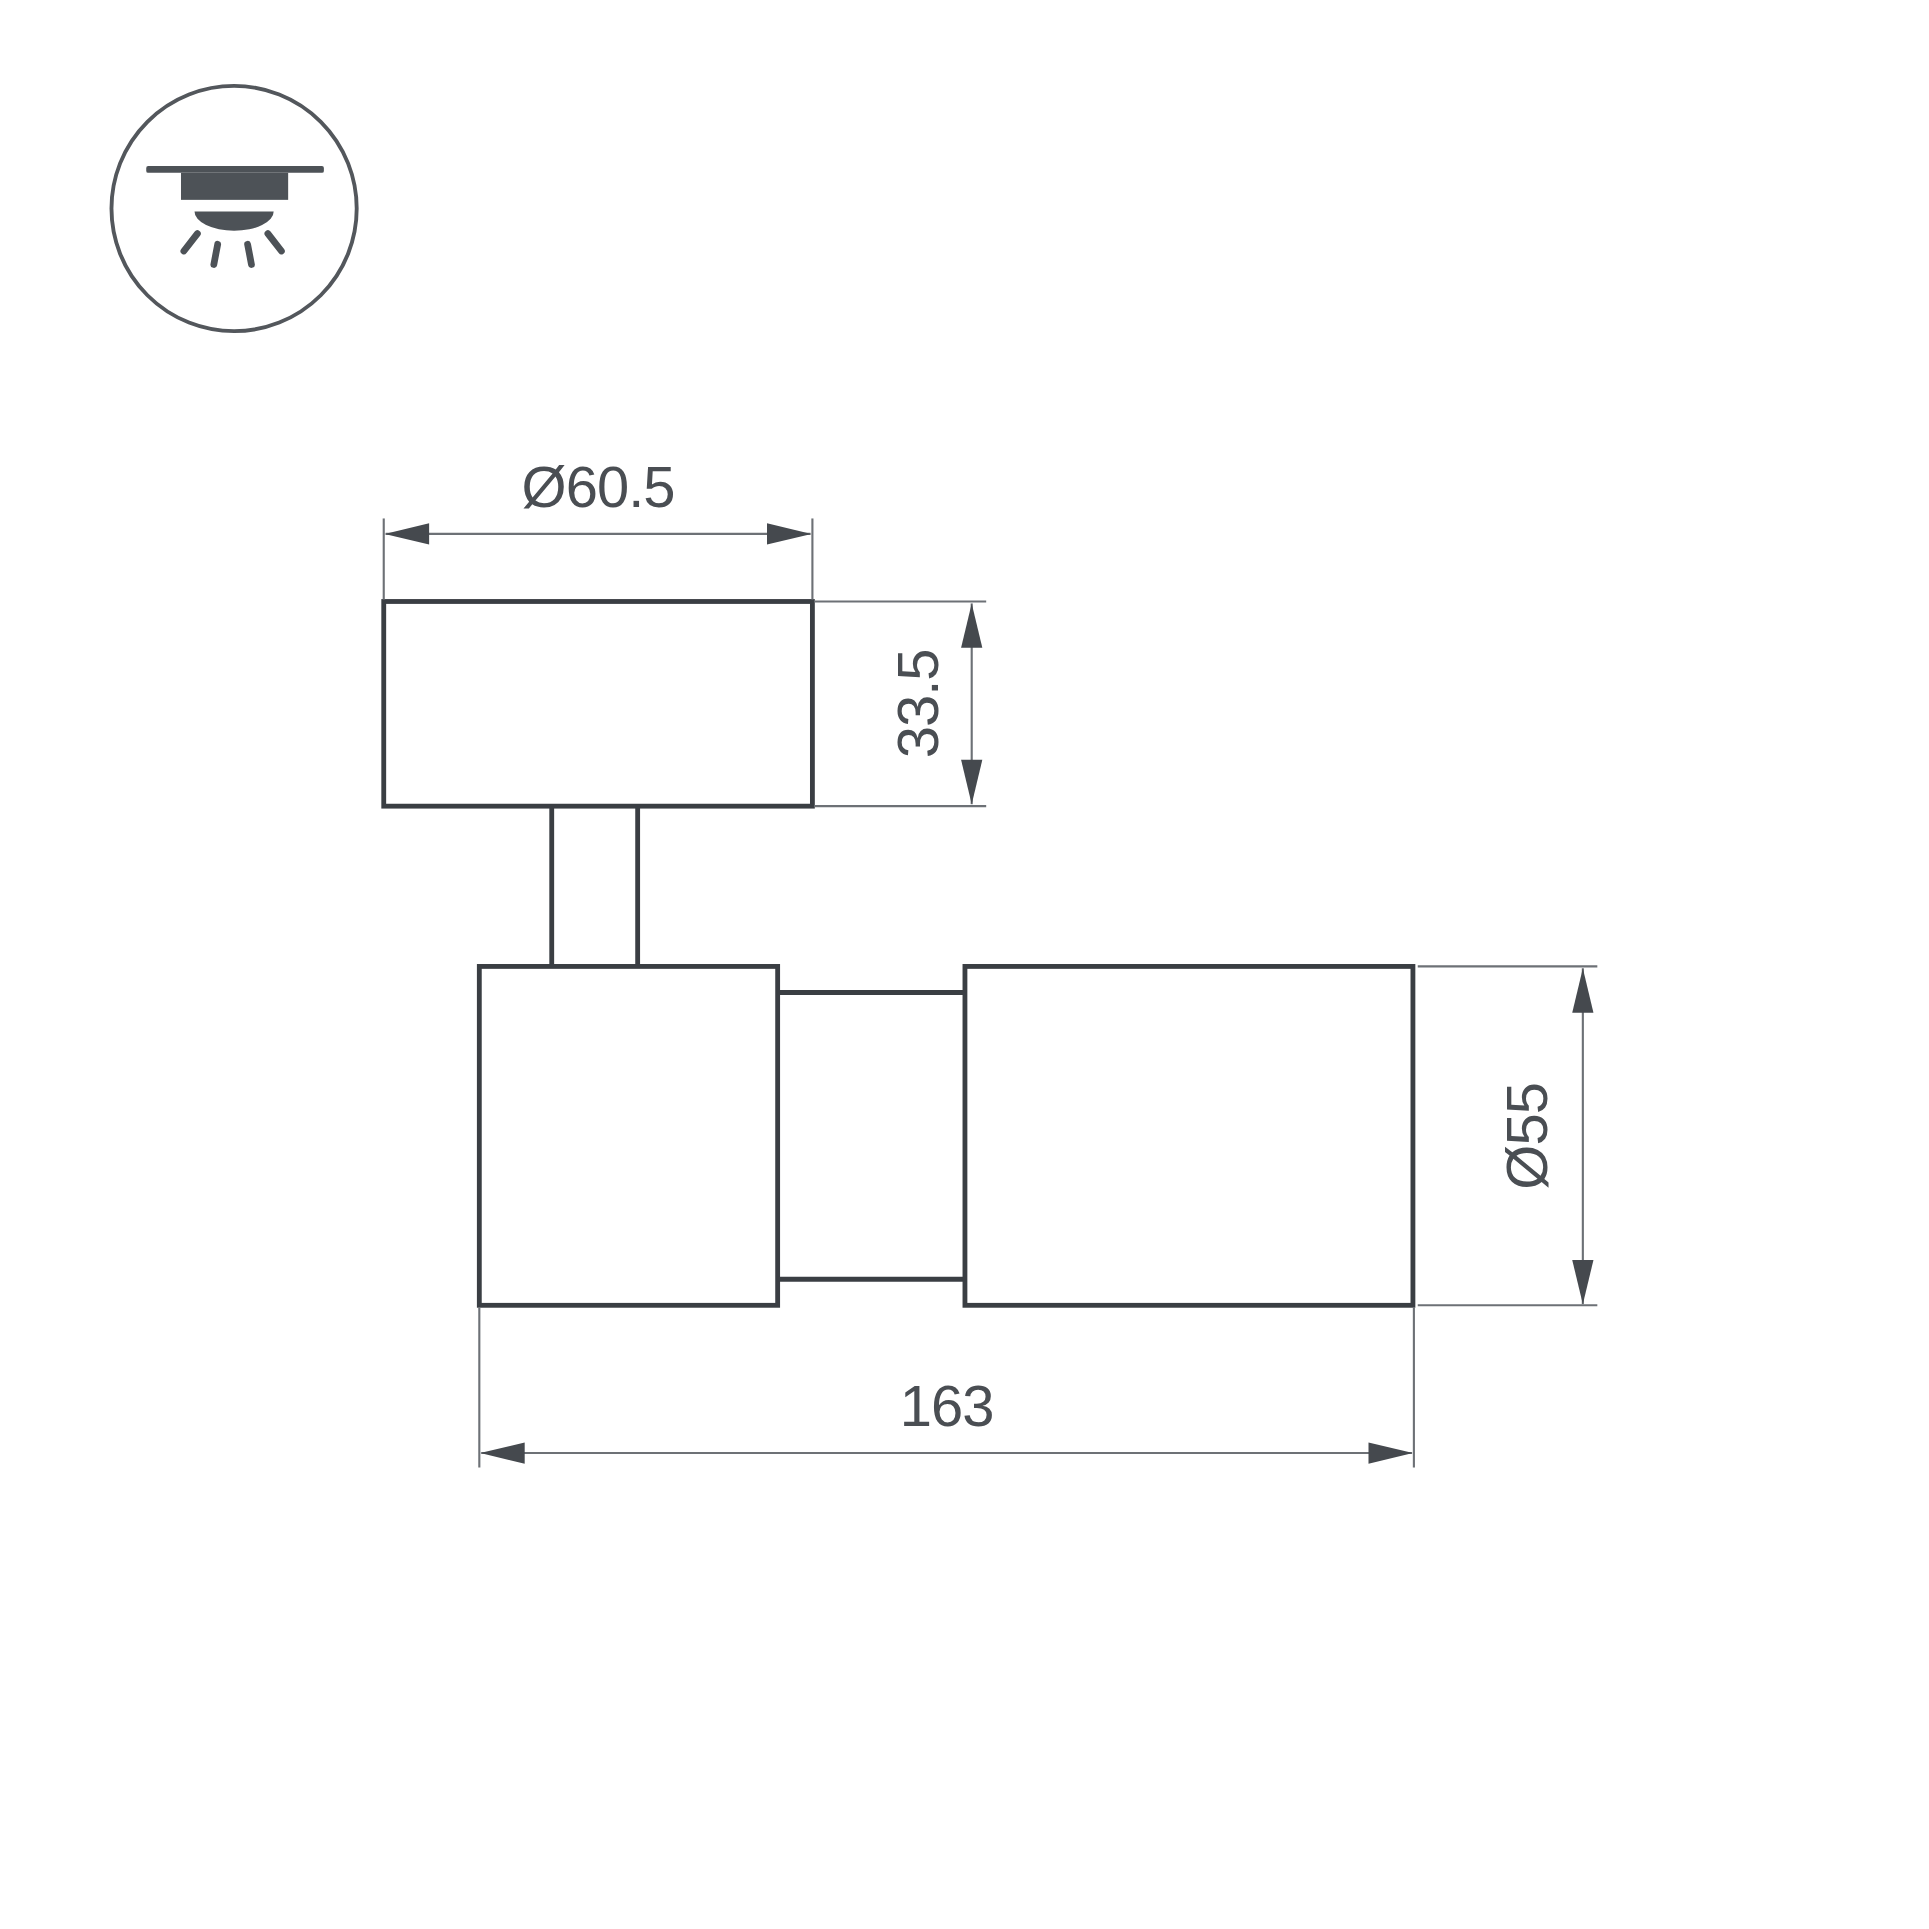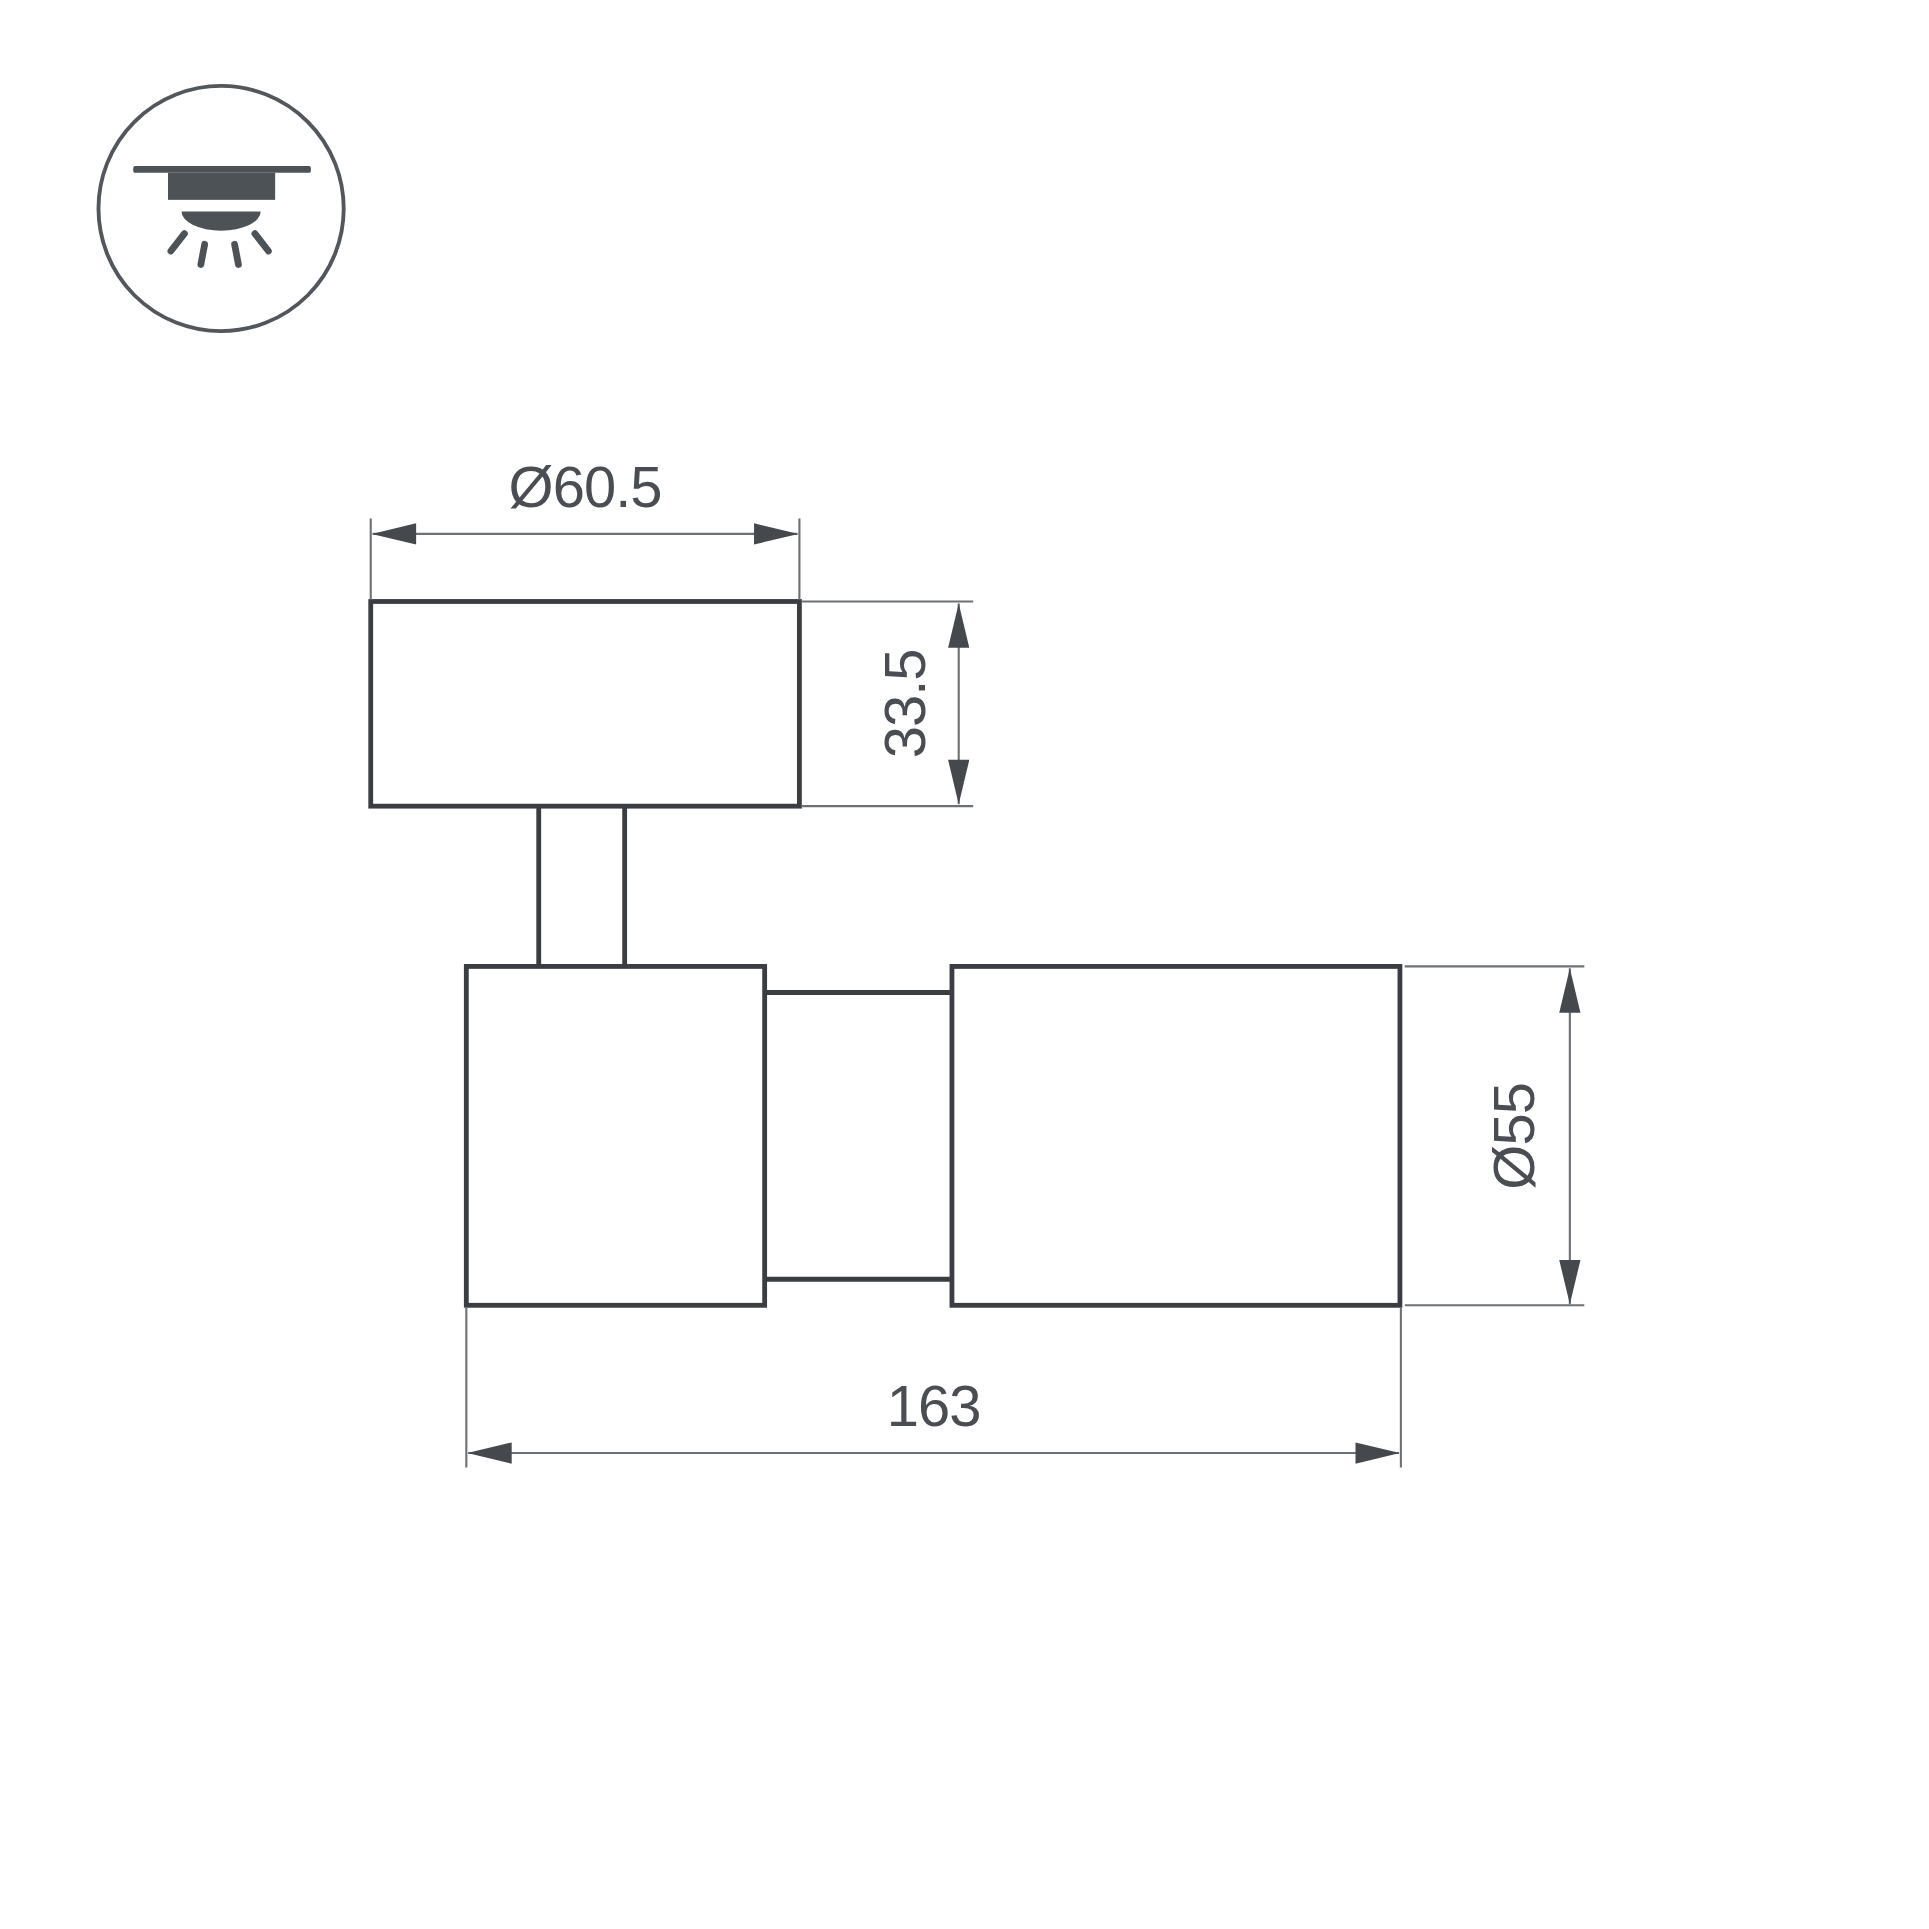--- a/index.html
+++ b/index.html
@@ -6,20 +6,21 @@
     margin: 0;
     padding: 0;
     background: #ffffff;
   }
   .canvas {
     position: relative;
     width: 1589px;
     height: 1929px;
     background: #ffffff;
     overflow: hidden;
+    padding-left: 13px;
   }
   svg { display: block; }
   .obj {
     fill: none;
     stroke: #3a3e43;
     stroke-width: 5;
   }
   .dimline {
     fill: none;
     stroke: #6d7176;

